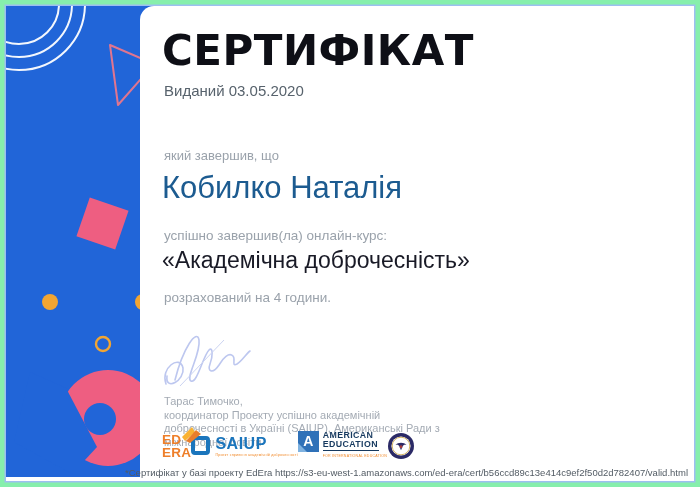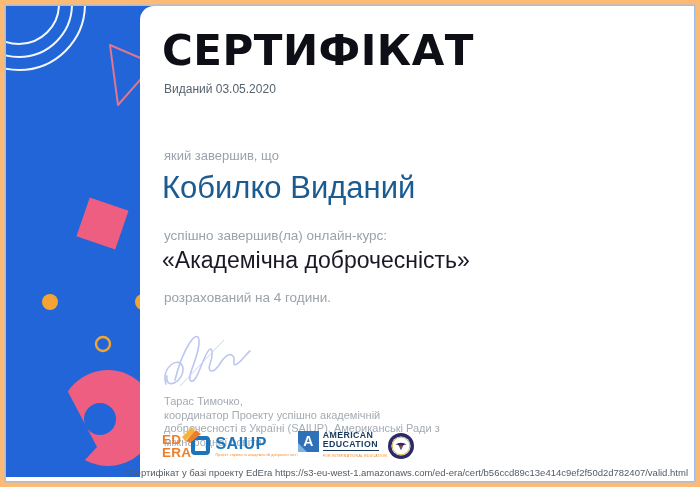--- a/index.html
+++ b/index.html
@@ -1,33 +1,33 @@
 <!DOCTYPE html>
 <html><head>
 <meta charset="utf-8">
 <style>
   * { box-sizing: border-box; margin: 0; padding: 0; }
   body { margin: 0; background: #ffffff; font-family: "Liberation Sans", sans-serif; }
 
-  .page { position: relative; width: 700px; height: 487px; background: #fdba74; overflow: hidden; }
+  .page { position: relative; width: 700px; height: 487px; background: #86efac; overflow: hidden; }
   .inner { position: absolute; left: 6px; top: 6px; right: 6px; bottom: 6px;
            background: #ffffff; box-shadow: 0 0 0 1.5px #9dbff0; }
 
   
   .panel { position: absolute; left: 0; top: 0; width: 134px; height: 471px;
            background: #2165d8; overflow: hidden; }
   .corner-patch { position: absolute; left: 134px; top: 0; width: 16px; height: 16px; background: #2165d8; }
 
   
   .card { position: absolute; left: 134px; top: 0; width: 554px; height: 455px;
           background: #ffffff; border-radius: 14px 0 0 0; }
 
   .t-title { position: absolute; left: 22px; top: 20px; font-family: "DejaVu Sans", sans-serif;
              font-weight: 800; font-size: 42px; letter-spacing: 0.5px; color: #0e0f16; }
-  .t-issued { position: absolute; left: 24px; top: 76px; font-size: 12px; color: #57626c; }
+  .t-issued { position: absolute; left: 24px; top: 76px; font-size: 15px; color: #57626c; }
   .t-certifies { position: absolute; left: 24px; top: 142px; font-size: 13px; color: #9aa2ab; }
   .t-name { position: absolute; left: 22px; top: 164px; font-size: 31px; color: #1c5b90; }
   .t-completed { position: absolute; left: 24px; top: 222px; font-size: 13.5px; color: #9aa2ab; }
   .t-course { position: absolute; left: 22px; top: 241px; font-size: 23px; font-weight: 500; color: #191a26; }
   .t-duration { position: absolute; left: 24px; top: 284px; font-size: 13.5px; color: #9aa2ab; }
 
   .signature { position: absolute; left: 12px; top: 320px; }
   .signer { position: absolute; left: 24px; top: 389px; font-size: 11px; line-height: 13.5px; color: #a4abb4; }
   .signer span { display: block; }
 
@@ -78,21 +78,21 @@
           <circle cx="94" cy="413" r="16" fill="#2165d8"></circle>
         </g>
       </svg>
     </div>
     <div class="corner-patch"></div>
 
     <div class="card">
       <h1 class="t-title">СЕРТИФІКАТ</h1>
       <div class="t-issued">Виданий 03.05.2020</div>
       <div class="t-certifies">який завершив, що</div>
-      <div class="t-name">Кобилко Виданий</div>
+      <div class="t-name">Кобилко Наталія</div>
       <div class="t-completed">успішно завершив(ла) онлайн-курс:</div>
       <div class="t-course">«Академічна доброчесність»</div>
       <div class="t-duration">розрахований на 4 години.</div>
 
       <svg class="signature" width="115" height="72" viewBox="0 0 115 72">
         <path d="M14,58 C8,42 28,28 31,42 C33,54 13,66 15,50 M23,54 C31,22 45,2 47,14 C49,28 33,52 39,55 C45,58 51,30 57,24 C61,20 61,30 58,38 C55,46 61,48 67,39 C71,32 77,26 81,30 C84,33 79,41 85,38 C90,35 94,28 98,25" fill="none" stroke="#bdc7ef" stroke-width="1.6" stroke-linecap="round"></path>
         <path d="M28,60 L72,14" fill="none" stroke="#ccd4f2" stroke-width="1"></path>
       </svg>
 
       <div class="signer">

